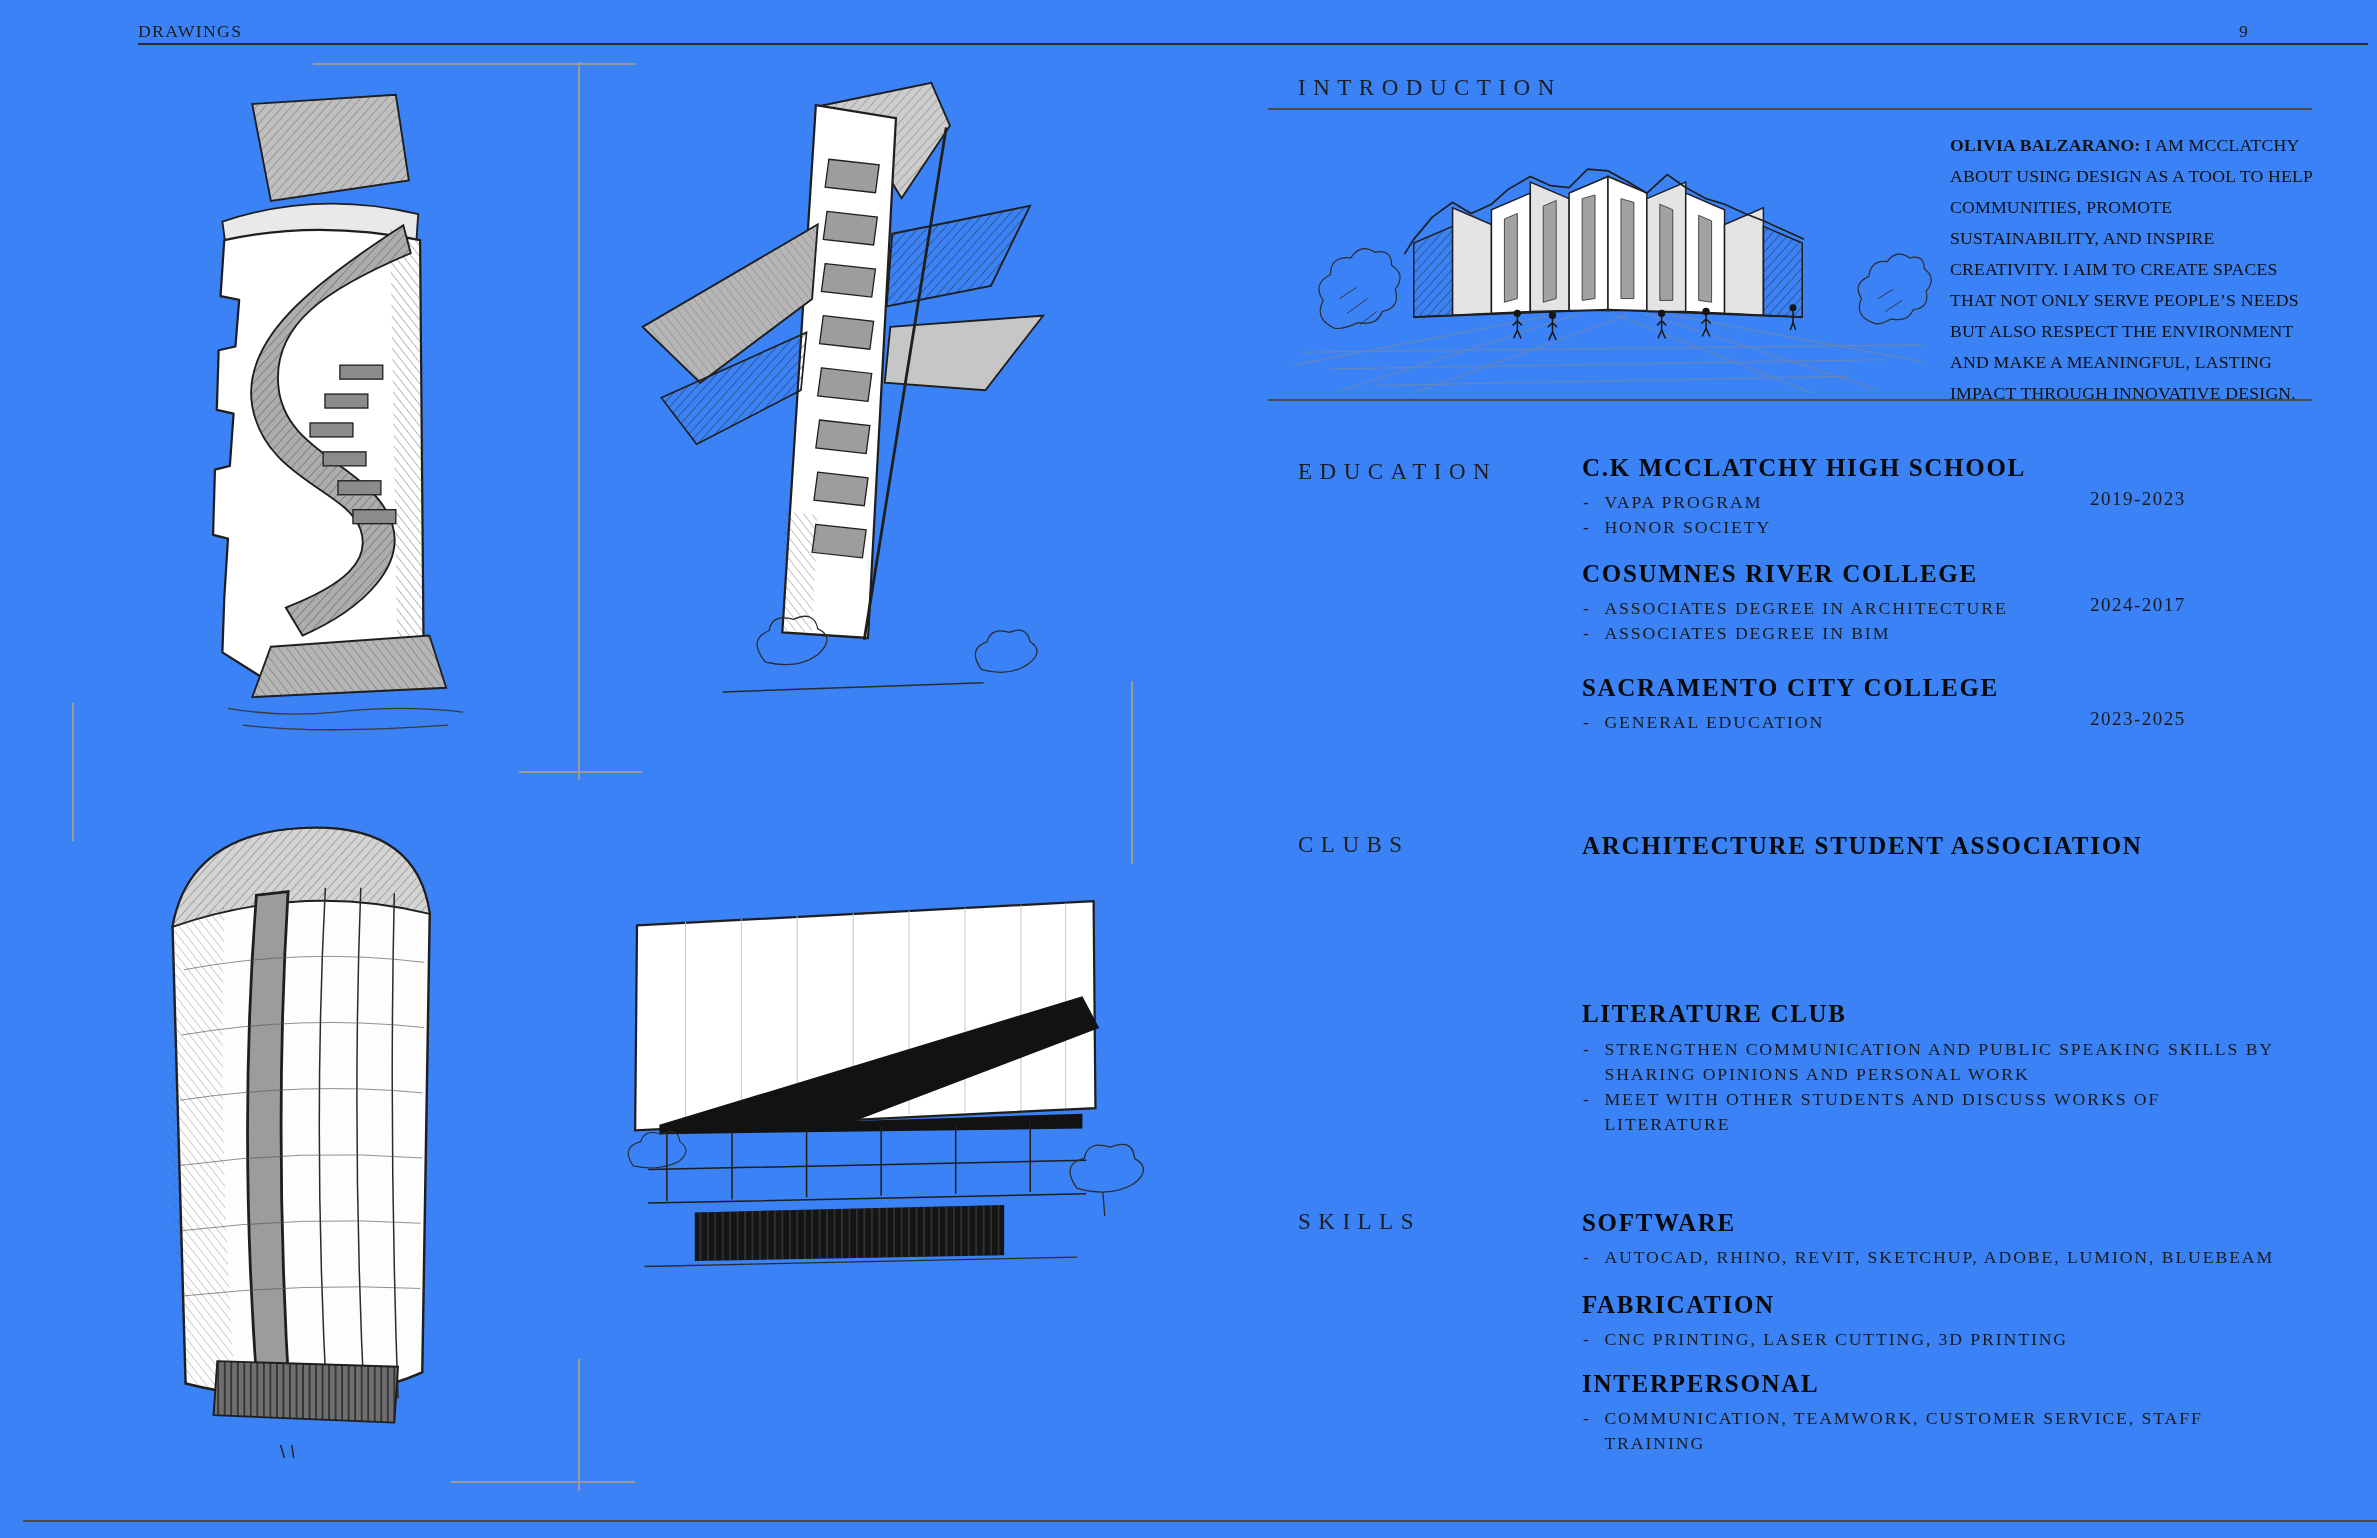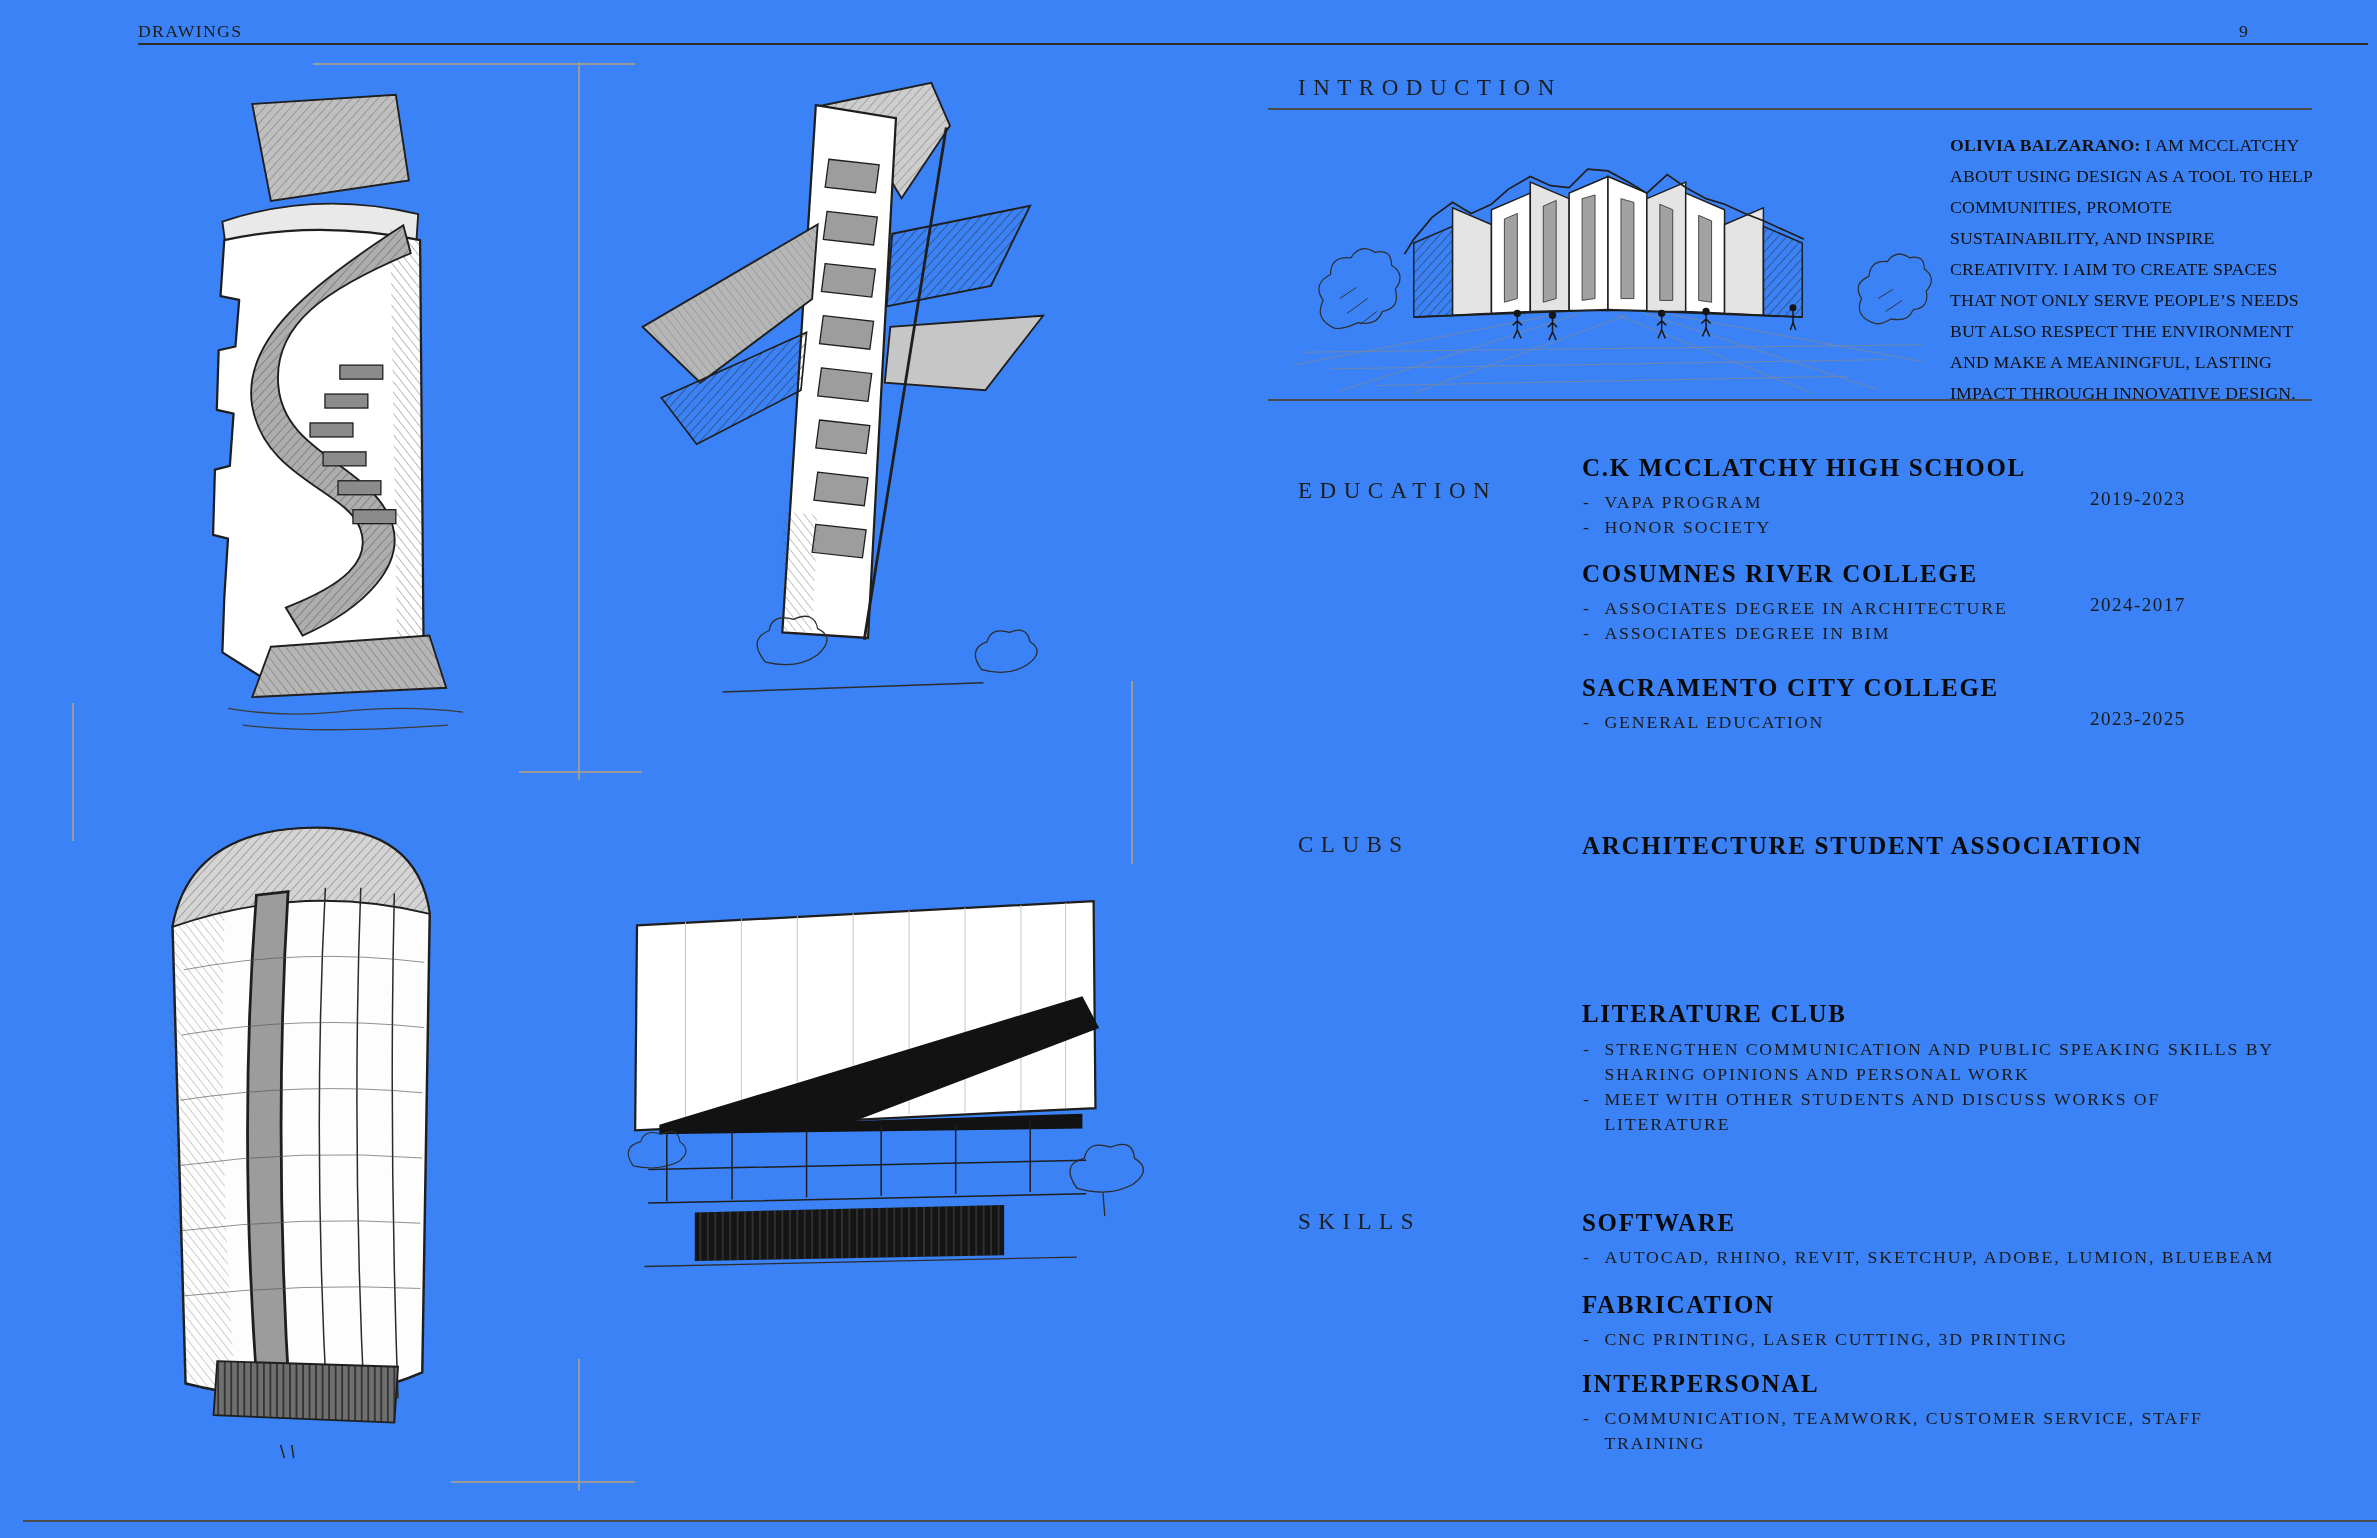--- a/index.html
+++ b/index.html
@@ -10,21 +10,21 @@
   
   .rule{position:absolute;background:#2e2e2e;}
   .rule-light{position:absolute;background:#4a4a4a;}
   .cropline{position:absolute;background:#9a9a9a;}
   
   .doc-label{position:absolute;left:138px;top:20.5px;font-size:17.7px;letter-spacing:1.3px;color:#1c1c1c;}
   .page-number{position:absolute;left:2239px;top:20.5px;font-size:17.7px;color:#1c1c1c;}
   
   .section-label{position:absolute;left:1298px;font-size:23px;letter-spacing:7.5px;color:#1d1d1d;font-weight:400;}
   .intro-title{top:75px;text-align:center;}
-  .label-education{top:459px;margin-top:19px;}
+  .label-education{top:459px;}
   .label-clubs{top:832px;}
   .label-skills{top:1209px;}
   .intro-fig{position:absolute;left:1275px;top:116px;width:666px;height:280px;}
   .intro-text{
     position:absolute;left:1950px;top:112px;width:371px;
     font-size:17.7px;line-height:31px;letter-spacing:0.2px;color:#101010;
   }
   .intro-name{font-weight:700;}
   .entry{position:absolute;left:1582px;width:695px;}
   .entry-wide{width:746px;}

